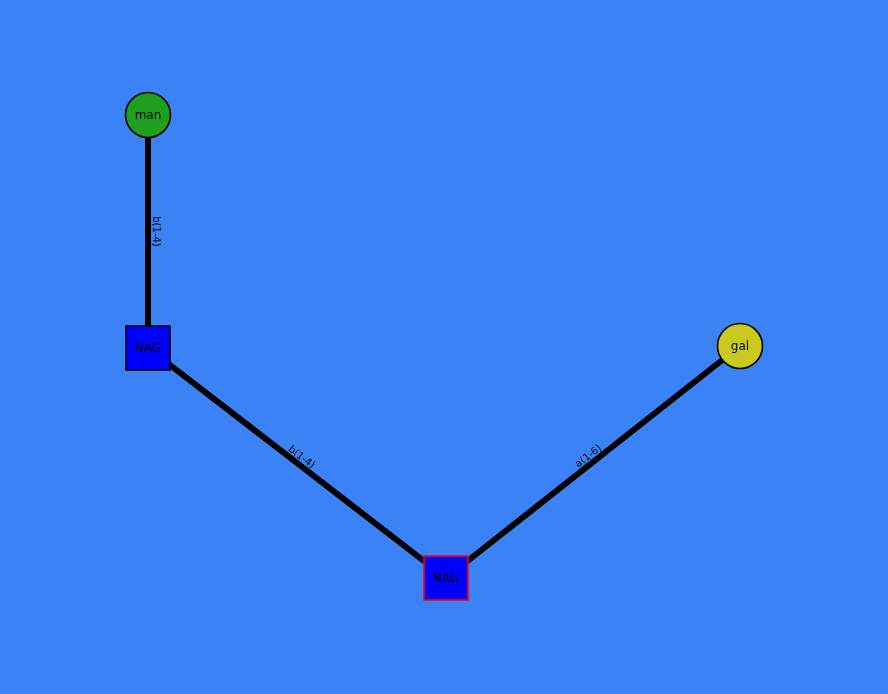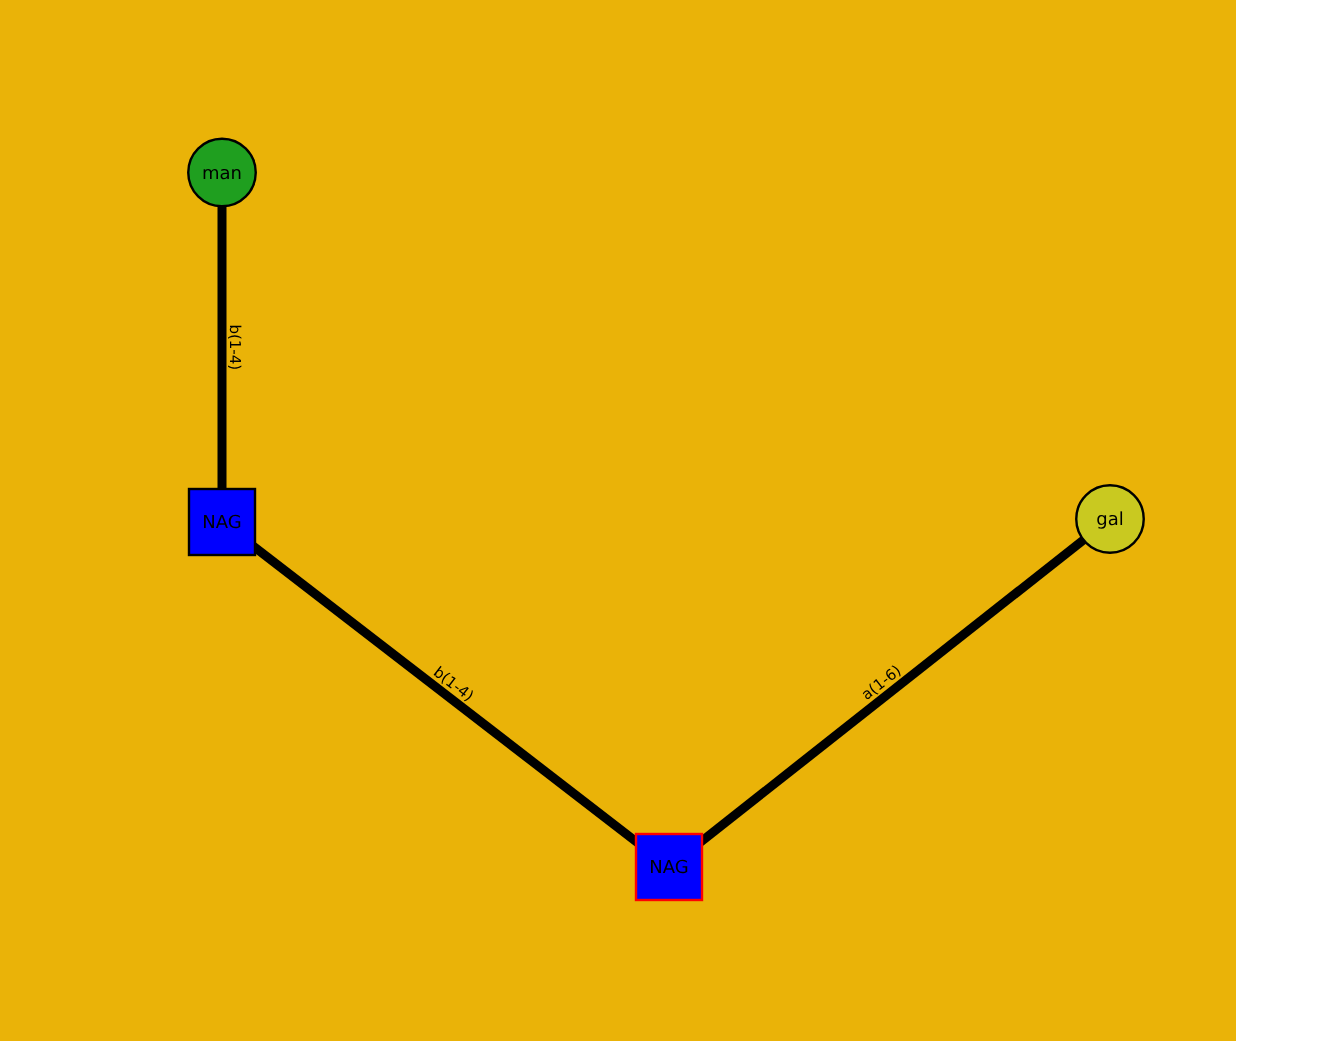--- a/index.html
+++ b/index.html
@@ -2,23 +2,23 @@
 <html><head>
 <meta charset="utf-8">
 <style>
   html, body {
     margin: 0;
     padding: 0;
     background: #ffffff;
   }
   .canvas {
     position: relative;
-    width: 824px;
+    width: 888px;
     height: 694px;
-    background: #eab308;
+    background: #3b82f6;
     overflow: hidden;
     font-family: "DejaVu Sans", sans-serif;
   }
   svg {
     display: block;
     width: 888px;
     height: 694px;
   }
   text {
     font-family: "DejaVu Sans", sans-serif;

